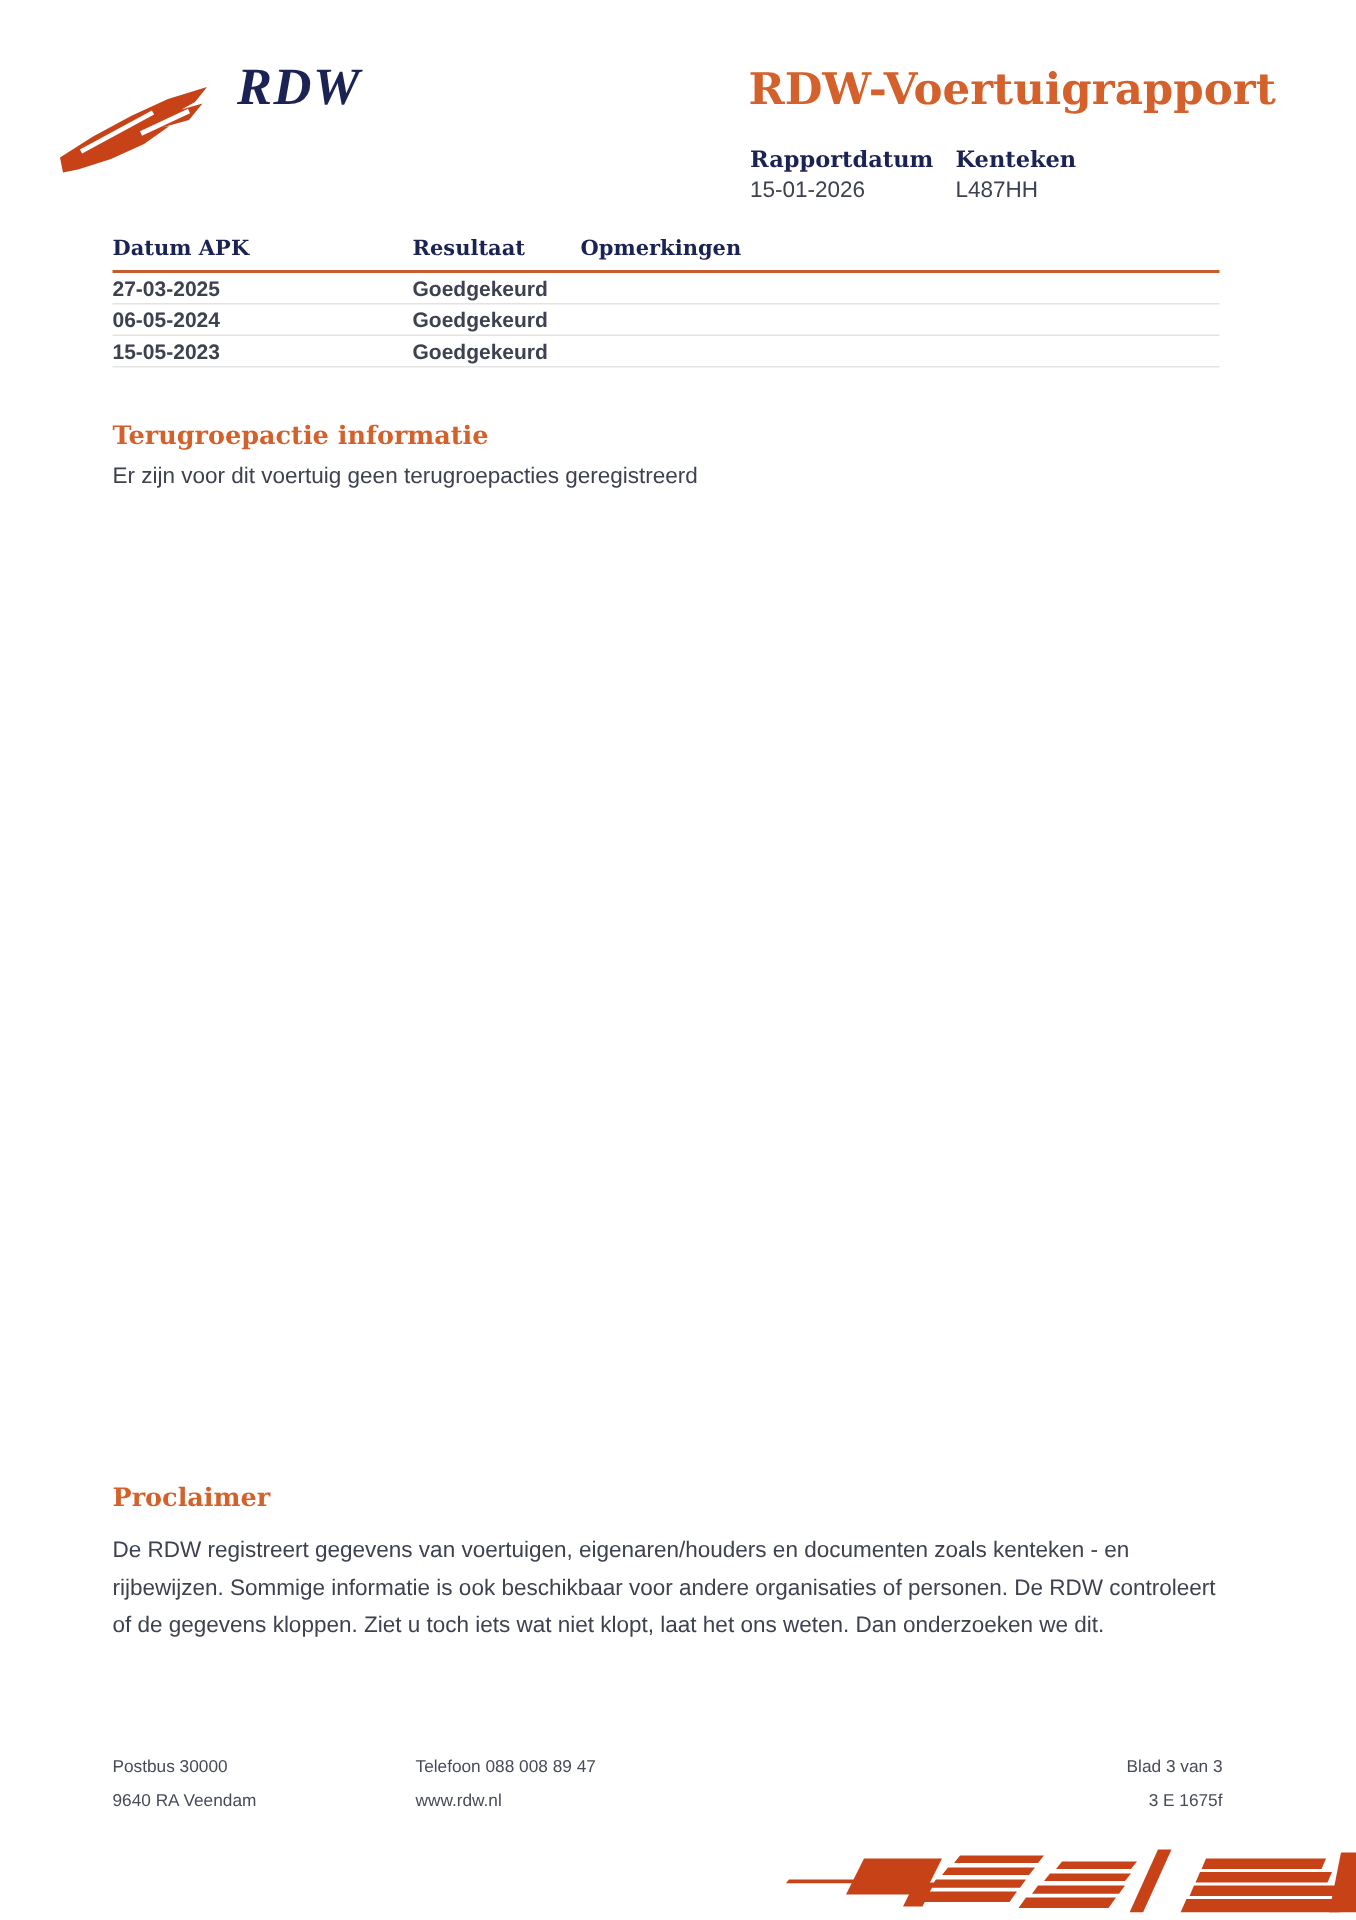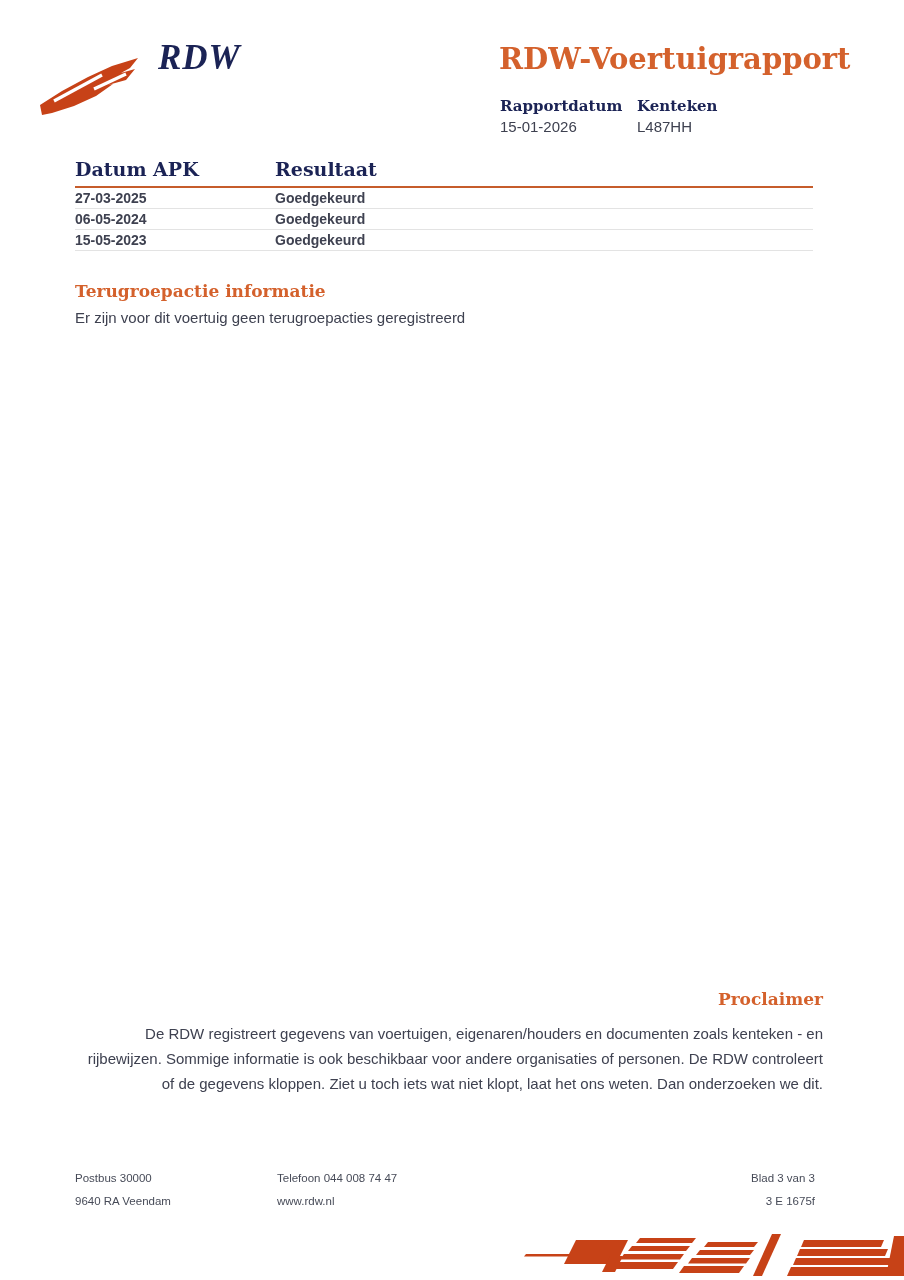--- a/index.html
+++ b/index.html
@@ -35,36 +35,36 @@
   .meta-label{position:absolute;top:97px;font-size:15px;color:var(--navy);}
   .meta-value{position:absolute;top:118px;font-size:15px;color:var(--body-text);}
   .meta-left{left:500px;}
   .meta-right{left:637px;}
 
   
   .apk-table{position:absolute;left:75px;top:158px;width:738px;}
   .apk-head{
     display:flex;align-items:flex-end;
     padding-bottom:6px;border-bottom:2px solid #C65C2B;
-    font-size:19px;color:var(--navy);
+    font-size:14px;color:var(--navy);
   }
   .apk-row{
     display:flex;align-items:center;height:21px;
     border-bottom:1px solid var(--row-line);
     font-size:14px;color:var(--body-text);font-weight:bold;
   }
   .col-datum{width:200px;}
   .col-resultaat{width:112px;}
   .col-opmerkingen{flex:1;}
 
   
   .section-title{font-size:17px;color:var(--orange);}
   .recall{position:absolute;left:75px;top:281px;width:748px;}
   .recall-body{margin-top:8px;font-size:15px;color:var(--body-text);}
-  .proclaimer{position:absolute;left:75px;top:989px;width:748px;text-align:right;}
+  .proclaimer{position:absolute;left:75px;top:989px;width:748px;}
   .proclaimer-body{margin-top:12px;font-size:15px;line-height:25px;color:var(--body-text);}
 
   
   .footer-item{position:absolute;font-size:11.5px;color:var(--footer-text);}
   .f-row1{top:1172px;}
   .f-row2{top:1195px;}
   .f-col1{left:75px;}
   .f-col2{left:277px;}
   .f-col3{right:89px;text-align:left;}
 
@@ -92,20 +92,21 @@
   <h1 class="report-title slab">RDW-Voertuigrapport</h1>
   <div class="meta-label meta-left slab">Rapportdatum</div>
   <div class="meta-value meta-left">15-01-2026</div>
   <div class="meta-label meta-right slab">Kenteken</div>
   <div class="meta-value meta-right">L487HH</div>
 
   <div class="apk-table">
     <div class="apk-head slab">
       <span class="col-datum">Datum APK</span>
       <span class="col-resultaat">Resultaat</span>
+      <span class="col-opmerkingen">Opmerkingen</span>
     </div>
     <div class="apk-row">
       <span class="col-datum">27-03-2025</span>
       <span class="col-resultaat">Goedgekeurd</span>
       <span class="col-opmerkingen"></span>
     </div>
     <div class="apk-row">
       <span class="col-datum">06-05-2024</span>
       <span class="col-resultaat">Goedgekeurd</span>
       <span class="col-opmerkingen"></span>
@@ -122,21 +123,21 @@
     <p class="recall-body">Er zijn voor dit voertuig geen terugroepacties geregistreerd</p>
   </section>
 
   <section class="proclaimer">
     <h2 class="section-title slab">Proclaimer</h2>
     <p class="proclaimer-body">De RDW registreert gegevens van voertuigen, eigenaren/houders en documenten zoals kenteken - en rijbewijzen. Sommige informatie is ook beschikbaar voor andere organisaties of personen. De RDW controleert of de gegevens kloppen. Ziet u toch iets wat niet klopt, laat het ons weten. Dan onderzoeken we dit.</p>
   </section>
 
   <div class="footer-item f-row1 f-col1">Postbus 30000</div>
   <div class="footer-item f-row2 f-col1">9640 RA Veendam</div>
-  <div class="footer-item f-row1 f-col2">Telefoon 044 008 74 47</div>
+  <div class="footer-item f-row1 f-col2">Telefoon 088 008 89 47</div>
   <div class="footer-item f-row2 f-col2">www.rdw.nl</div>
   <div class="footer-item f-row1 f-col3">Blad 3 van 3</div>
   <div class="footer-item f-row2 f-col3">3 E 1675f</div>
 
   <span class="speed-stripes">
     <svg width="384" height="44" viewBox="0 0 384 44" aria-hidden="true">
       <g fill="#C74217">
 
         <polygon points="6,22 88,22 86,24.5 4,24.5"></polygon>
 

